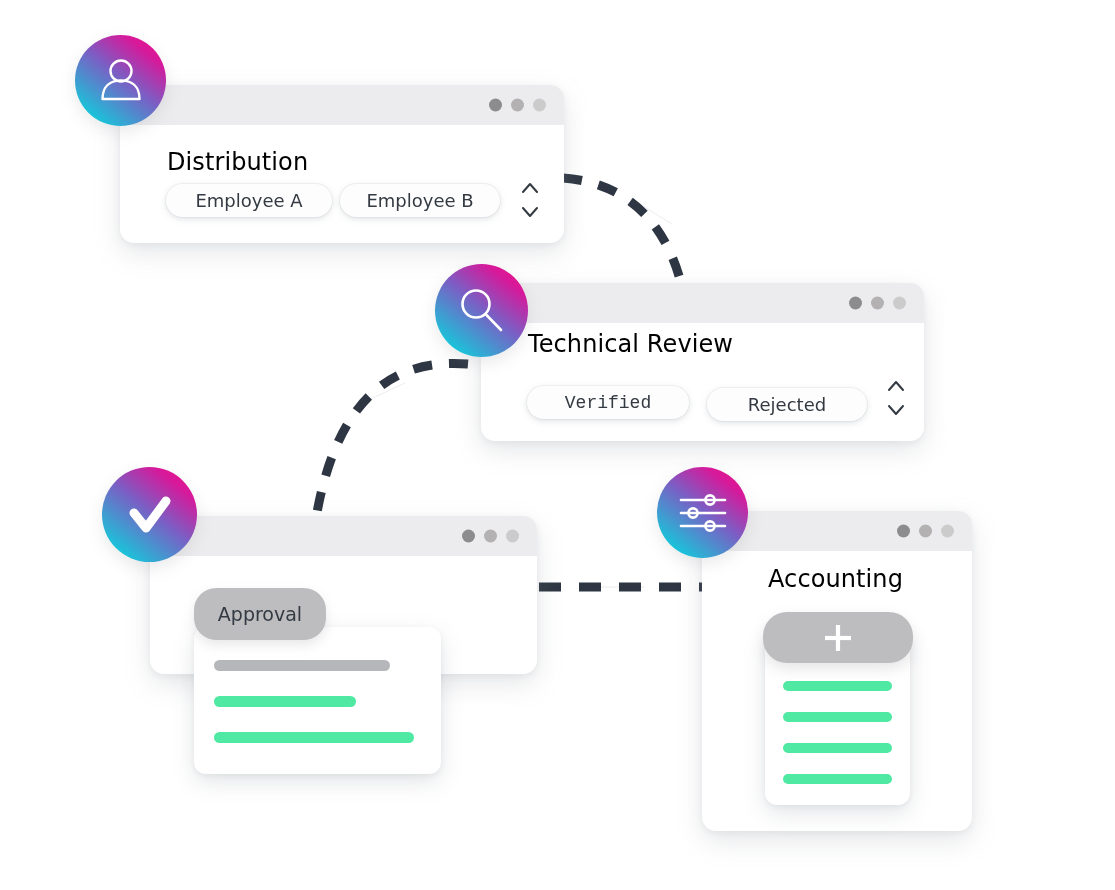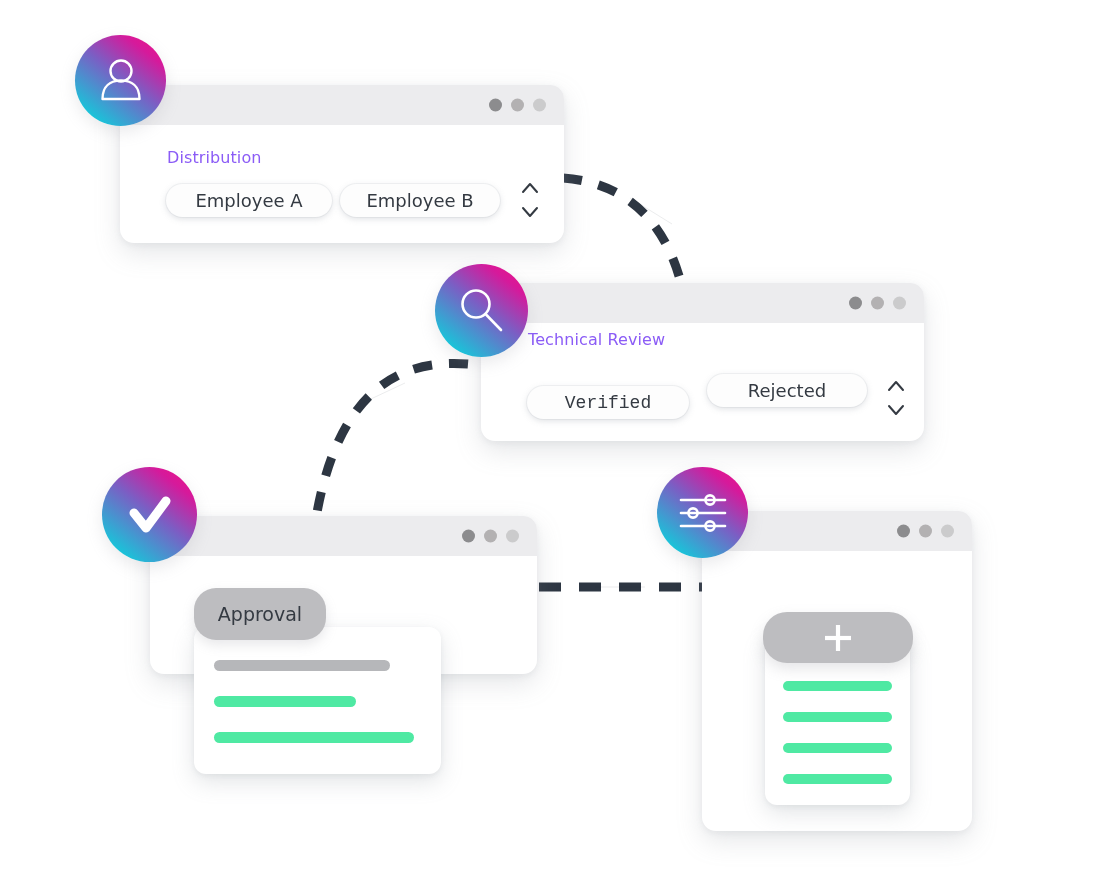--- a/index.html
+++ b/index.html
@@ -61,22 +61,22 @@
   .card-body {
     position: absolute;
     left: 0;
     top: 40px;
     right: 0;
     bottom: 0;
   }
 
   .card-title {
     position: absolute;
-    color: #8b5cf6;
-    font-size: 16px;
+    color: #000000;
+    font-size: 24px;
     letter-spacing: 0.1px;
     white-space: nowrap;
   }
 
   
   .pill {
     position: absolute;
     height: 33px;
     border-radius: 17px;
     background: #fdfdfd;
@@ -216,21 +216,21 @@
     <div class="titlebar">
       <div class="dots">
         <span class="dot d1"></span>
         <span class="dot d2"></span>
         <span class="dot d3"></span>
       </div>
     </div>
     <div class="card-body">
       <div class="card-title" style="left:47px; top:7px;">Technical Review</div>
       <div class="pill" style="left:46px; top:63px; width:162px;font-family:Liberation Mono, monospace;">Verified</div>
-      <div class="pill" style="left:226px; top:51px; width:160px;">Rejected</div>
+      <div class="pill" style="left:226px; top:65px; width:160px;">Rejected</div>
       <div class="stepper" style="left:404px; top:54px;">
         <svg width="22" height="42" viewBox="0 0 22 42" xmlns="http://www.w3.org/2000/svg">
           <path d="M4 13 L11 5 L18 13" fill="none" stroke="#343a42" stroke-width="2" stroke-linecap="round" stroke-linejoin="round"></path>
           <path d="M4 29 L11 37 L18 29" fill="none" stroke="#343a42" stroke-width="2" stroke-linecap="round" stroke-linejoin="round"></path>
         </svg>
       </div>
     </div>
   </div>
 
   <div class="badge" style="left:435px; top:264px; width:93px; height:93px;">
@@ -264,20 +264,23 @@
     </svg>
   </div>
 
   <div class="card" style="left:702px; top:511px; width:270px; height:320px;">
     <div class="titlebar">
       <div class="dots">
         <span class="dot d1"></span>
         <span class="dot d2"></span>
         <span class="dot d3"></span>
       </div>
+    </div>
+    <div class="card-body">
+      <div class="card-title" style="left:66px; top:14px;">Accounting</div>
     </div>
   </div>
 
   <div class="inner-panel" style="left:765px; top:633px; width:145px; height:172px;">
     <div class="bar green" style="left:18px; top:48px; width:109px; height:10px;"></div>
     <div class="bar green" style="left:18px; top:79px; width:109px; height:10px;"></div>
     <div class="bar green" style="left:18px; top:110px; width:109px; height:10px;"></div>
     <div class="bar green" style="left:18px; top:141px; width:109px; height:10px;"></div>
   </div>
 

